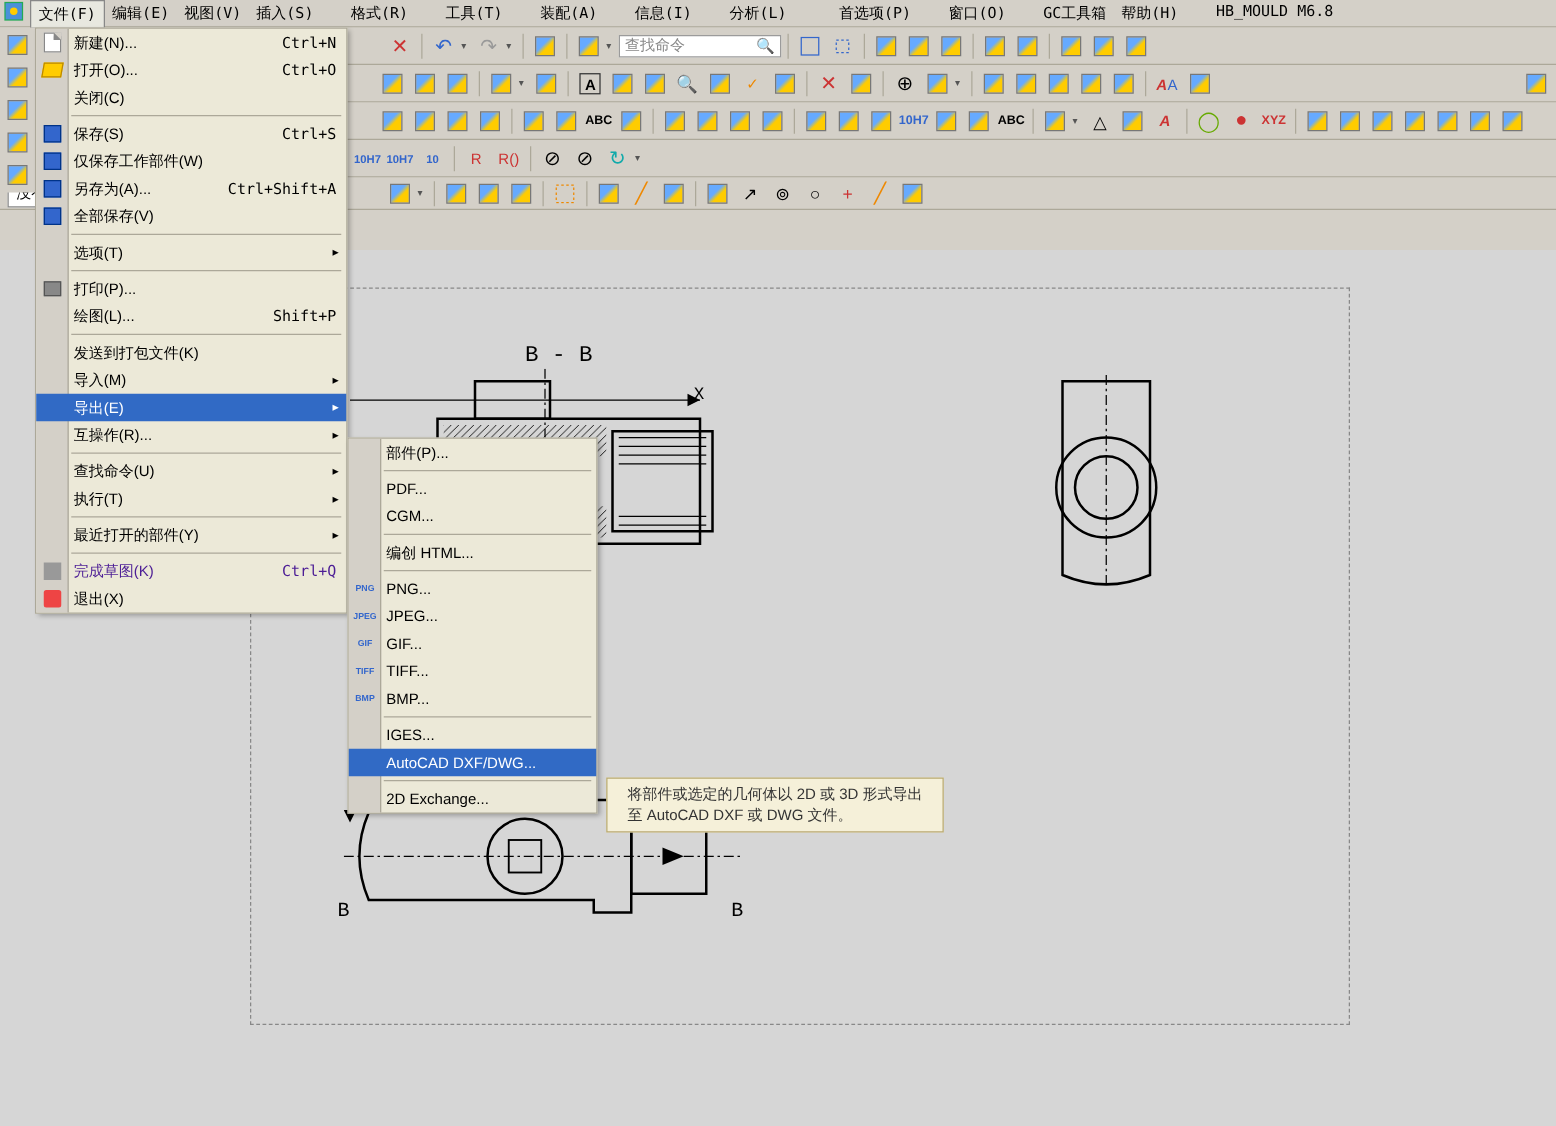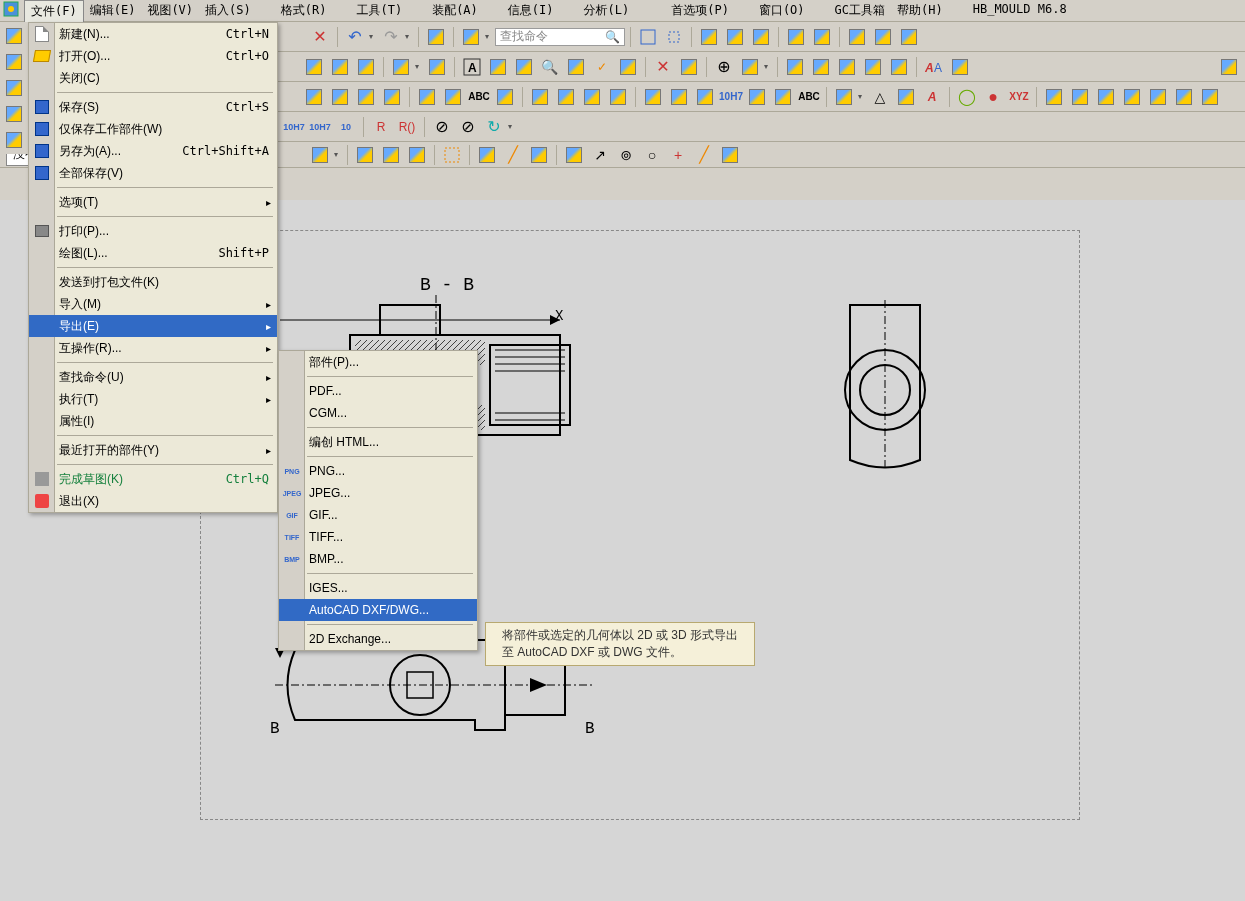--- a/index.html
+++ b/index.html
@@ -22,21 +22,21 @@
 
 
 .left-toolbar { position: absolute; left: 0; top: 22px; width: 28px; background: #d4d0c8; display: flex; flex-direction: column; gap: 2px; padding: 2px; z-index: 1; }
 .left-toolbar .btn { width: 24px; height: 24px; display: flex; align-items: center; justify-content: center; }
 
 
 .dropdown { position: absolute; background: #ece9d8; border: 1px solid #aca899; box-shadow: 2px 2px 4px rgba(0,0,0,0.3); z-index: 100; }
 .dropdown .icon-col { width: 26px; background: #d4d0c8; position: absolute; left: 0; top: 0; bottom: 0; border-right: 1px solid #aca899; }
 .dropdown .item { height: 22px; display: flex; align-items: center; padding-left: 30px; padding-right: 8px; cursor: pointer; font-family: SimSun, monospace; position: relative; }
 .dropdown .item.highlighted { background: #316ac5; color: #fff; }
-.dropdown .item.disabled { color: #15803d; }
+.dropdown .item.disabled { color: #4c1d95; }
 .dropdown .item .label { flex: 1; }
 .dropdown .item .shortcut { margin-left: 20px; font-family: SimSun, monospace; }
 .dropdown .item .arrow { position: absolute; right: 6px; font-size: 10px; }
 .dropdown .item .ico { position: absolute; left: 4px; width: 18px; height: 18px; display: flex; align-items: center; justify-content: center; }
 .dropdown .divider { height: 1px; background: #aca899; margin: 3px 4px 3px 28px; }
 
 
 .canvas { position: absolute; left: 0; top: 200px; right: 0; bottom: 0; background: #d6d6d6; }
 .canvas .dashed-rect { position: absolute; border: 1px dashed #888; }
 
@@ -594,23 +594,20 @@
     </div>
   <div class="divider"></div>
   <div class="item">
       <span class="label">查找命令(U)</span>
       <span class="arrow">▸</span>
     </div>
   <div class="item">
       <span class="label">执行(T)</span>
       <span class="arrow">▸</span>
     </div>
-  <div class="item">
-      <span class="label">属性(I)</span>
-    </div>
   <div class="divider"></div>
   <div class="item">
       <span class="label">最近打开的部件(Y)</span>
       <span class="arrow">▸</span>
     </div>
   <div class="divider"></div>
   <div class="item disabled">
       <span class="ico">
         <span style="width:14px;height:14px;background:#999;display:inline-block"></span>
       </span>

